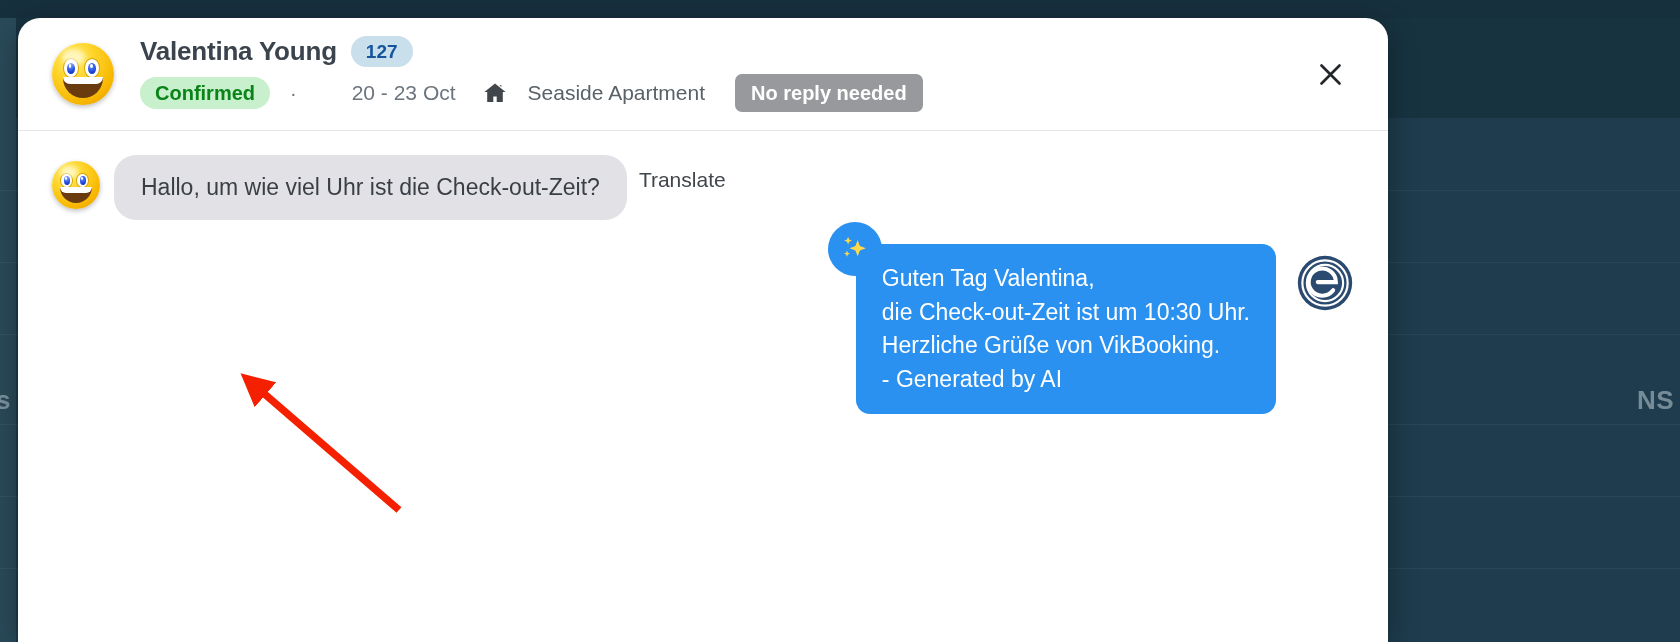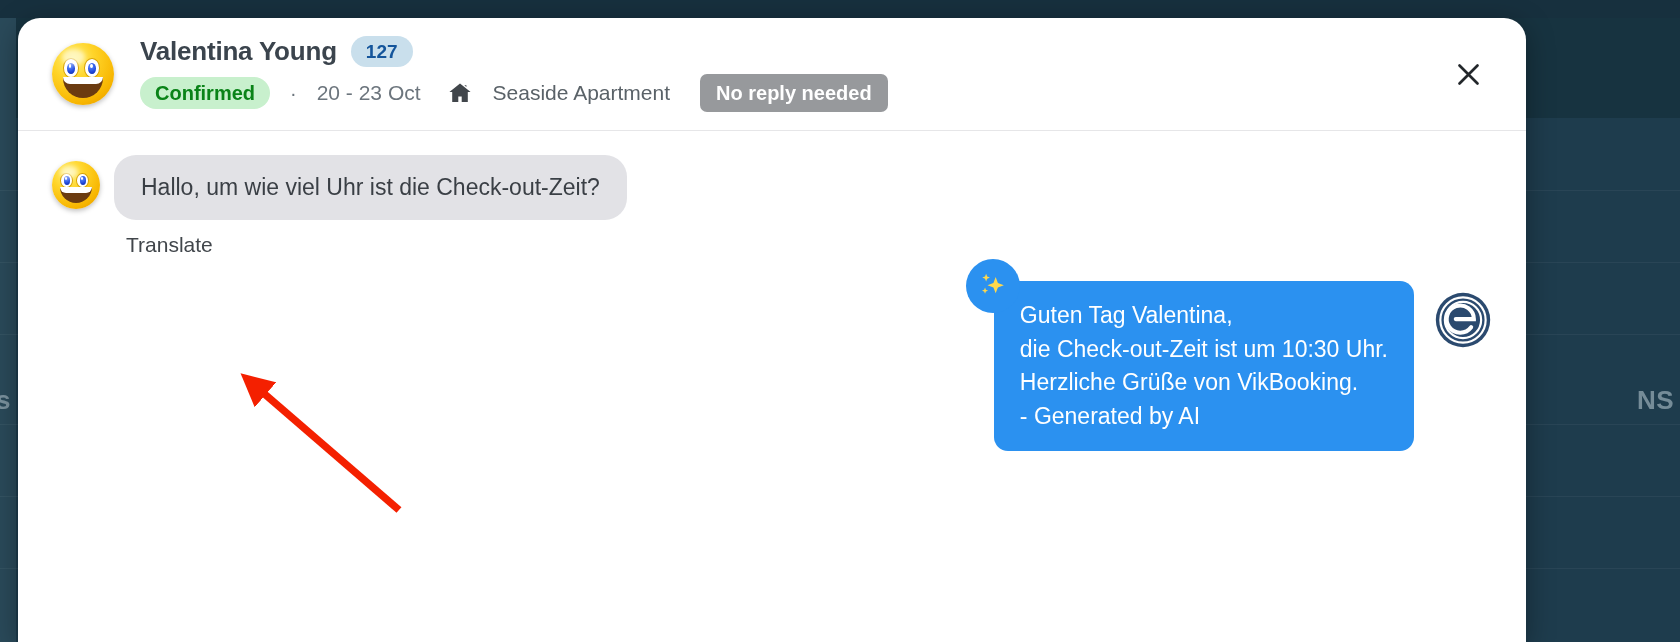--- a/index.html
+++ b/index.html
@@ -55,21 +55,21 @@
     user-select: none;
   }
   #ghost-left  { left: -4px;  top: 385px; }
   #ghost-right { right: 6px;  top: 385px; }
 
   
   #modal {
     position: absolute;
     left: 18px;
     top: 18px;
-    width: 1508px;
+    width: 1370px;
     height: 624px;
     background: #ffffff;
     border-radius: 22px 22px 0 0;
     overflow: hidden;
     box-shadow: 0 6px 28px rgba(0,0,0,0.35);
   }
 
   
   #modal-header {
     position: relative;
@@ -182,21 +182,21 @@
   #status-badge {
     background: #c8f0cd;
     color: #0a8318;
     font-weight: bold;
     font-size: 20px;
     padding: 6px 15px;
     border-radius: 16px;
     line-height: 1;
   }
   #dot-separator { color: #6c757d; font-size: 20px; }
-  #date-range { color: #6c757d; }
+  #date-range { color: #6c757d; margin-left: 35px; }
   #house-icon { display: inline-flex; align-items: center; margin-left: 6px; }
   #room-name { color: #5a6268; }
   #reply-badge {
     background: #97999c;
     color: #ffffff;
     font-weight: bold;
     font-size: 20px;
     padding: 9px 16px;
     border-radius: 7px;
     margin-left: 10px;
@@ -242,21 +242,21 @@
   .msg-row.outgoing { justify-content: flex-end; }
 
   #incoming-avatar {
     width: 48px;
     height: 48px;
     margin-top: 6px;
     margin-right: 14px;
     flex: 0 0 auto;
   }
 
-  .incoming-block { display: flex; flex-direction: column; }
+  .incoming-block { display: flex; flex-direction: row; }
 
   #incoming-bubble {
     background: #e2e2e6;
     color: #3a3f45;
     font-size: 23px;
     line-height: 1.35;
     padding: 17px 27px;
     border-radius: 22px;
     max-width: 780px;
   }

